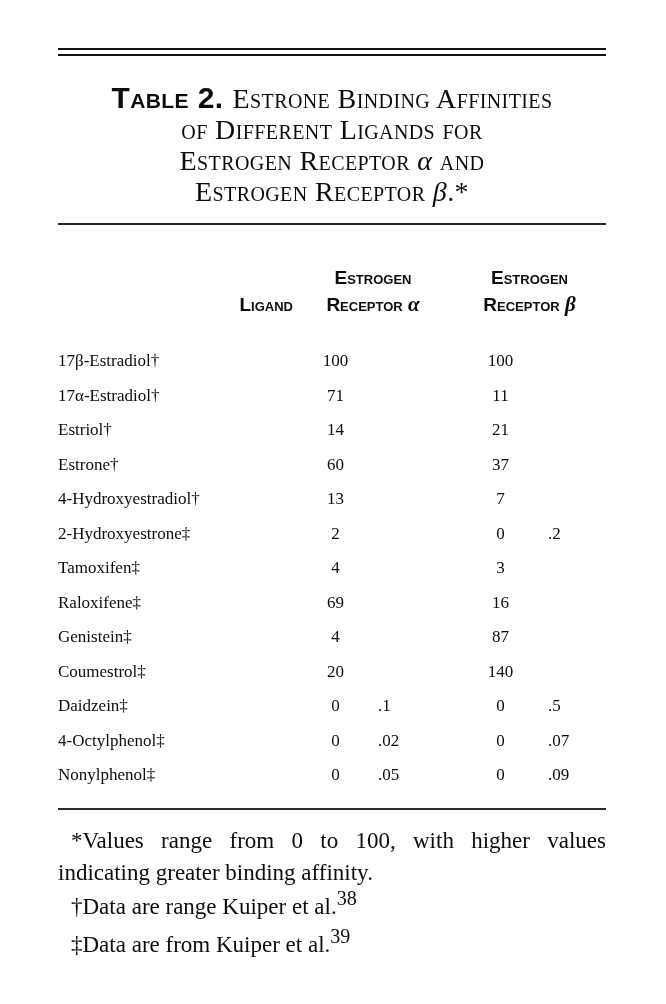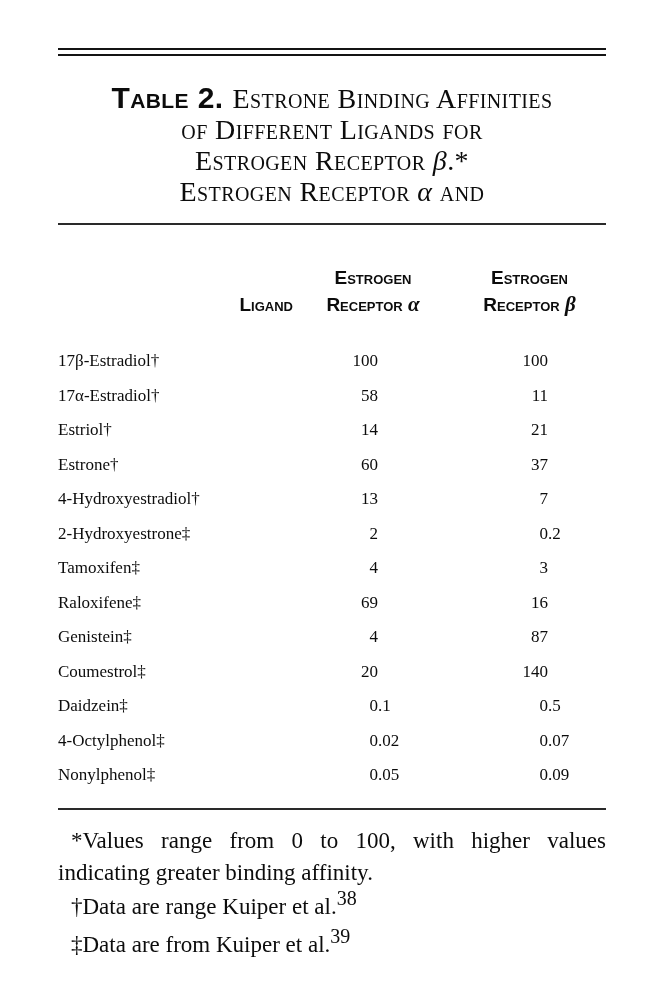--- a/index.html
+++ b/index.html
@@ -83,21 +83,21 @@
     padding: 0;
     font-size: 17px;
     line-height: 34.5px;
     vertical-align: baseline;
     white-space: nowrap;
   }
   td.ligand { text-align: left; }
   td.num { text-align: left; }
   td.num .int {
     display: inline-block;
-    text-align: right;
+    text-align: center;
   }
   td.num.alpha .int { width: 85px; }
   td.num.beta  .int { width: 95px; }
   td.num .frac { display: inline; }
   
   .footnotes { margin-top: 15px; }
   .footnote {
     font-size: 23px;
     line-height: 32px;
     text-indent: 13px;
@@ -117,24 +117,24 @@
 <div class="content">
 
   <div class="rule-double"></div>
 
   <div class="table-title">
     <div>
       <span class="title-label">Table 2.</span><span>Estrone Binding Affinities</span>
     </div>
     <div>of Different Ligands for</div>
     <div>
-      <span>Estrogen Receptor </span><i class="greek">β</i><span>.*</span>
+      <span>Estrogen Receptor </span><i class="greek">α</i><span> and</span>
     </div>
     <div>
-      <span>Estrogen Receptor </span><i class="greek">α</i><span> and</span>
+      <span>Estrogen Receptor </span><i class="greek">β</i><span>.*</span>
     </div>
   </div>
 
   <div class="rule-single"></div>
 
   <table class="affinity">
     <colgroup>
       <col class="c-ligand">
         <col class="c-alpha">
         <col class="c-beta">
@@ -153,21 +153,21 @@
       </tr>
     </thead>
     <tbody>
         <tr>
        <td class="ligand">17β-Estradiol†</td>
        <td class="num alpha"><span class="int">100</span><span class="frac"></span></td>
        <td class="num beta"><span class="int">100</span><span class="frac"></span></td>
      </tr>
         <tr>
        <td class="ligand">17α-Estradiol†</td>
-       <td class="num alpha"><span class="int">58</span><span class="frac"></span></td>
+       <td class="num alpha"><span class="int">71</span><span class="frac"></span></td>
        <td class="num beta"><span class="int">11</span><span class="frac"></span></td>
      </tr>
         <tr>
        <td class="ligand">Estriol†</td>
        <td class="num alpha"><span class="int">14</span><span class="frac"></span></td>
        <td class="num beta"><span class="int">21</span><span class="frac"></span></td>
      </tr>
         <tr>
        <td class="ligand">Estrone†</td>
        <td class="num alpha"><span class="int">60</span><span class="frac"></span></td>

